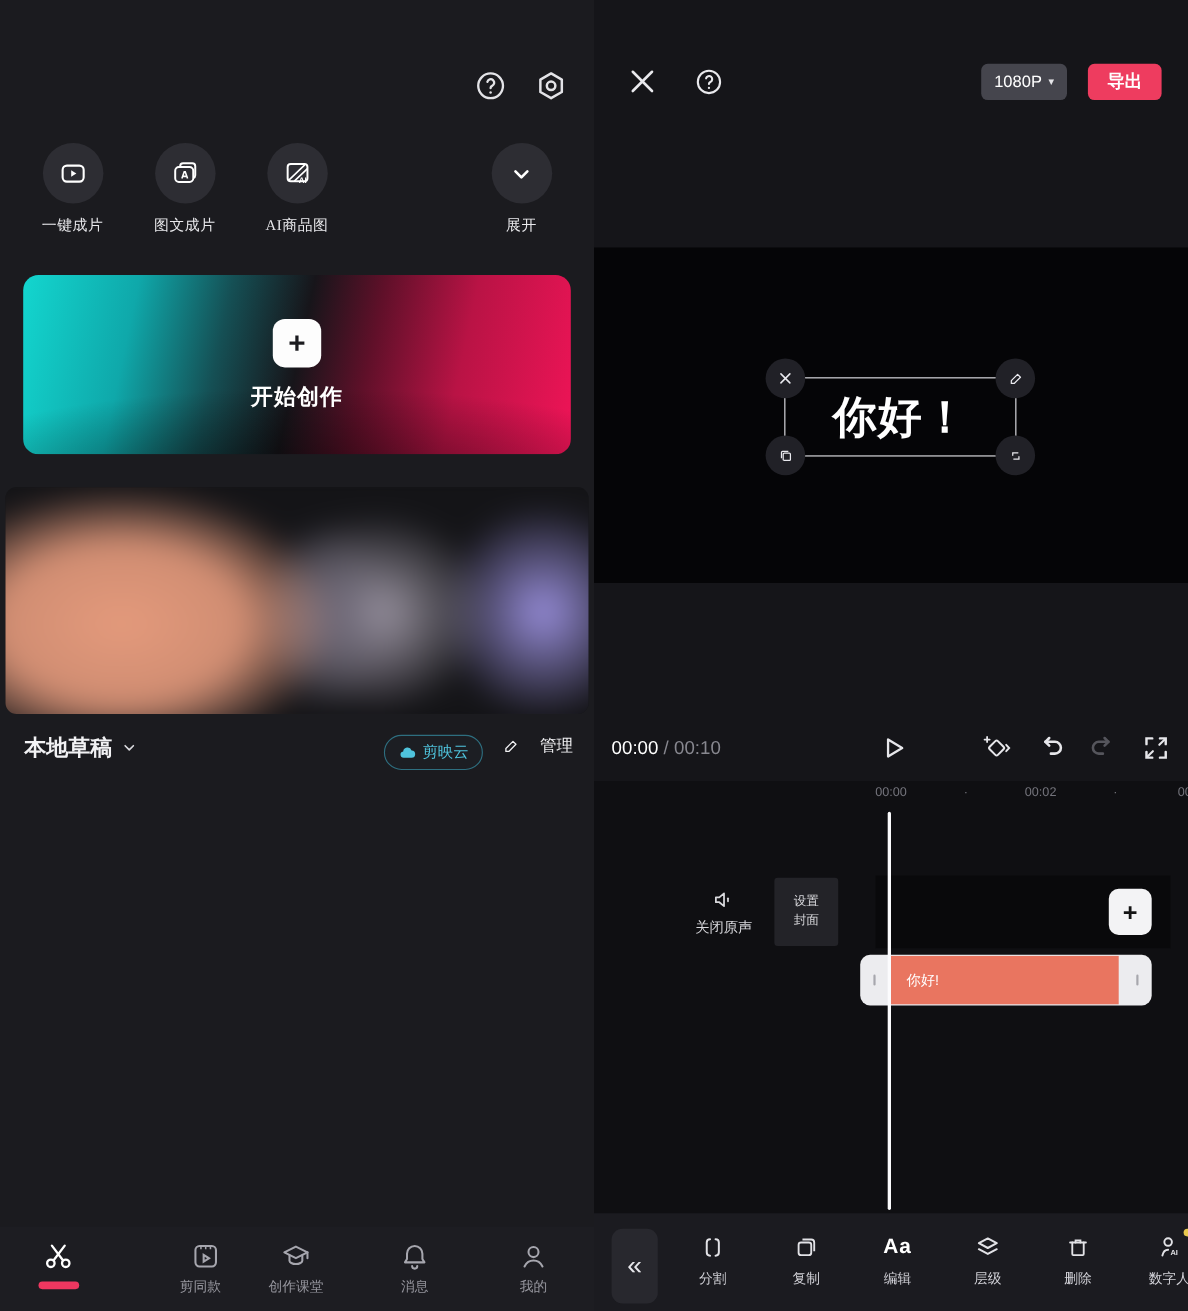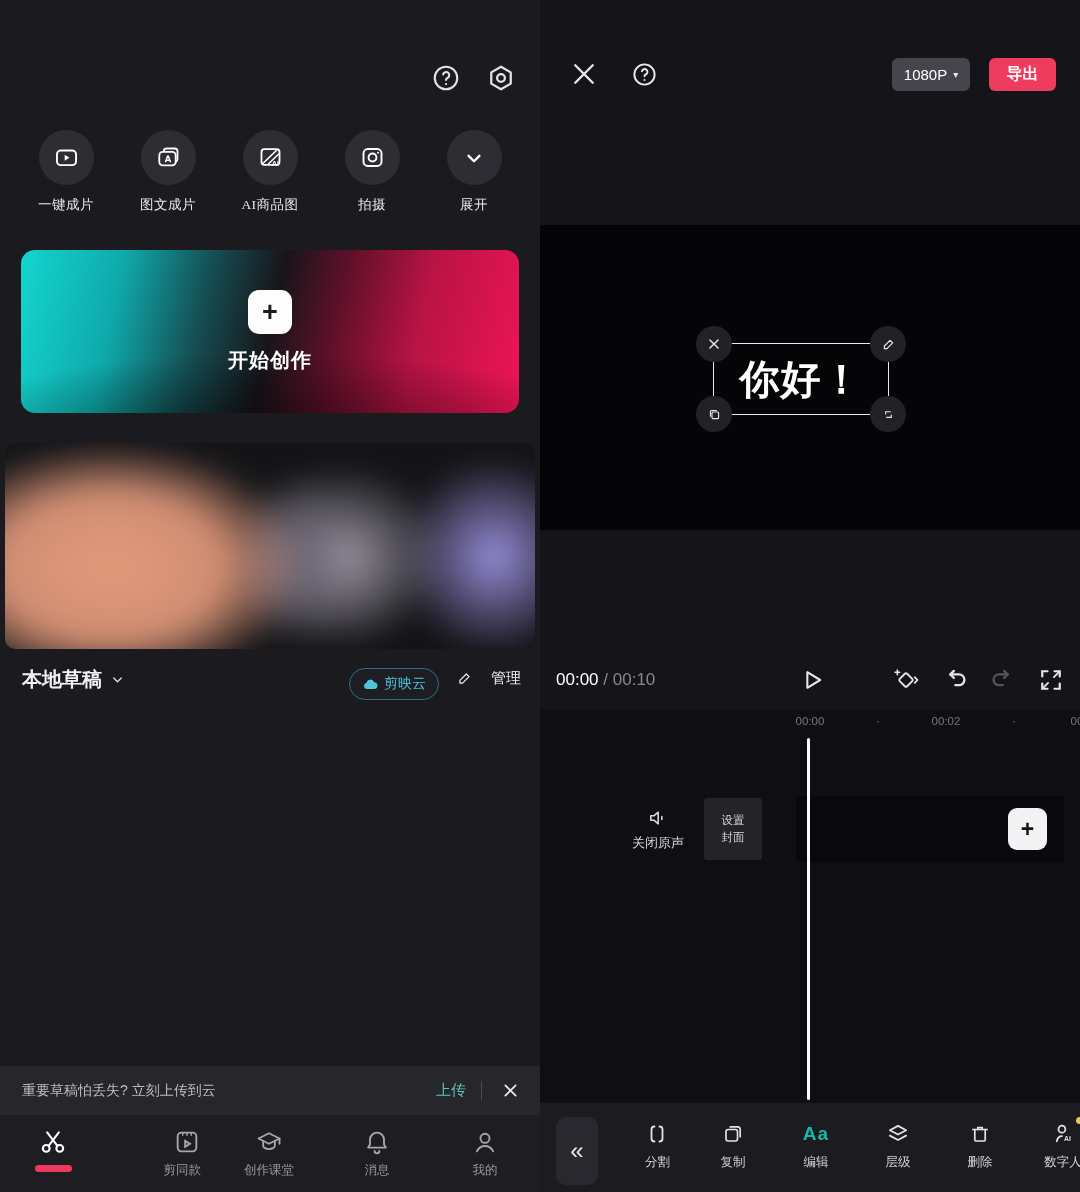--- a/index.html
+++ b/index.html
@@ -51,21 +51,21 @@
   .nav-indicator{margin-top:9px;width:37px;height:7px;border-radius:4px;background:#ef3760;}
 
   
   .ed-topbar-icon{color:#e9e9ed;cursor:pointer;}
   .res-btn{left:352px;top:58px;width:78px;height:33px;border-radius:6px;background:#45454d;
     display:flex;align-items:center;justify-content:center;gap:6px;font-size:15px;color:#fff;cursor:pointer;}
   .res-caret{font-size:10px;color:#e6e6ea;}
   .export-btn{left:449px;top:58px;width:67px;height:33px;border-radius:6px;background:#ee3c5f;
     display:flex;align-items:center;justify-content:center;font-size:16px;font-weight:700;color:#fff;cursor:pointer;}
   .preview{left:0;top:225px;width:540px;height:305px;background:#050507;}
-  .sel-box{left:173px;top:118px;width:174px;height:70px;border:1.5px solid #e9e9ee;}
+  .sel-box{left:173px;top:118px;width:174px;height:70px;border:1.5px solid #e9e9ee;padding-left:35px;}
   .sel-text{position:absolute;inset:0;display:flex;align-items:center;justify-content:center;
     font-size:40px;font-weight:700;color:#fff;letter-spacing:1px;white-space:nowrap;}
   .handle{position:absolute;width:36px;height:36px;border-radius:50%;background:#212127;
     display:flex;align-items:center;justify-content:center;color:#e9e9ee;cursor:pointer;}
   .control-bar{left:0;top:650px;width:540px;height:60px;}
   .time-display{left:16px;top:20px;font-size:17px;color:#fff;}
   .time-dim{color:#87878f;}
   .cb-icon{position:absolute;top:16px;width:28px;height:28px;color:#e6e6ea;cursor:pointer;}
   .cb-icon.dim{color:#55555c;}
   .timeline{left:0;top:710px;width:540px;height:393px;background:#0f0f12;}
@@ -81,21 +81,21 @@
   .clip-fill{position:absolute;left:28px;top:1px;width:207px;height:44px;background:#e97560;
     display:flex;align-items:center;color:#fff;font-size:13px;padding-left:14px;box-sizing:border-box;}
   .trim-mark{position:absolute;top:18px;width:2px;height:10px;border-radius:1px;background:#a7a7ad;}
   .playhead{position:absolute;left:267px;top:28px;width:3px;height:362px;background:#fbfbfd;border-radius:2px;z-index:10;}
   .ed-toolbar{left:0;top:1103px;width:540px;height:89px;background:#1b1b20;}
   .collapse-btn{position:absolute;left:16px;top:14px;width:42px;height:68px;border-radius:10px;background:#28282e;
     display:flex;align-items:center;justify-content:center;font-size:24px;color:#e8e8ec;cursor:pointer;}
   .tool-item{position:absolute;top:0;width:64px;display:flex;flex-direction:column;align-items:center;cursor:pointer;}
   .tool-icon{position:relative;margin-top:17px;width:27px;height:27px;color:#e2e2e6;display:flex;align-items:center;justify-content:center;}
   .tool-label{margin-top:7px;font-size:12.5px;color:#d2d2d8;white-space:nowrap;}
-  .aa-glyph{font-size:19px;font-weight:600;color:#14b8a6;letter-spacing:1px;text-align:center;}
+  .aa-glyph{font-size:19px;font-weight:600;color:#ffffff;letter-spacing:1px;text-align:center;}
   .ai-dot{position:absolute;top:-3px;right:-6px;width:7px;height:7px;border-radius:50%;background:#e9c94e;}
 </style>
 </head>
 <body>
 
 <div>
 
   <section class="panel panel-home">
 
     <div class="abs home-header-icon" style="left:431px;top:63px;">
@@ -134,30 +134,20 @@
     <div class="qa-item" style="left:219px;">
       <div class="qa-circle">
         <svg width="27" height="27" viewBox="0 0 24 24" fill="none" stroke="currentColor" stroke-width="1.6">
           <rect x="4" y="4.5" width="16" height="14" rx="2.5"></rect>
           <path d="M5.2 17.3 17.8 5.2M9.4 18.4 20 8.2" stroke-width="1.3"></path>
           <text x="13" y="19.6" font-size="6.5" font-weight="bold" fill="currentColor" stroke="none">AI</text>
         </svg>
       </div>
       <div class="qa-label">AI商品图</div>
     </div>
-    <div class="qa-item" style="left:321px;">
-      <div class="qa-circle">
-        <svg width="27" height="27" viewBox="0 0 24 24" fill="none" stroke="currentColor" stroke-width="1.7">
-          <rect x="4" y="4.5" width="16" height="15" rx="3.8"></rect>
-          <circle cx="12" cy="12" r="3.5"></circle>
-          <circle cx="16.9" cy="7.7" r="0.9" fill="currentColor" stroke="none"></circle>
-        </svg>
-      </div>
-      <div class="qa-label">拍摄</div>
-    </div>
     <div class="qa-item" style="left:423px;">
       <div class="qa-circle">
         <svg width="26" height="26" viewBox="0 0 24 24" fill="none" stroke="currentColor" stroke-width="2.2" stroke-linecap="round" stroke-linejoin="round">
           <path d="M7 10l5 5 5-5"></path>
         </svg>
       </div>
       <div class="qa-label">展开</div>
     </div>
 
     <div class="abs create-card">
@@ -185,30 +175,20 @@
         <span>剪映云</span>
       </div>
       <div class="abs manage">
         <svg width="17" height="17" viewBox="0 0 24 24" fill="none" stroke="#f0f0f2" stroke-width="1.7" stroke-linejoin="round">
           <path d="M14.6 5.6l3.8 3.8L9.3 18.5H5.5v-3.8z"></path>
         </svg>
         <span>管理</span>
       </div>
     </div>
 
-    <div class="abs cloud-banner">
-      <span class="banner-text">重要草稿怕丢失? 立刻上传到云</span>
-      <span class="banner-action">上传</span>
-      <span class="banner-divider"></span>
-      <span class="banner-close">
-        <svg viewBox="0 0 24 24" fill="none" stroke="currentColor" stroke-width="2.2" stroke-linecap="round">
-          <path d="M5.5 5.5l13 13M18.5 5.5l-13 13"></path>
-        </svg>
-      </span>
-    </div>
 
     <nav class="abs bottom-nav">
       <div class="nav-item" style="left:13px;">
         <div class="nav-icon active">
           <svg viewBox="0 0 24 24" fill="none" stroke="currentColor" stroke-width="1.8" stroke-linecap="round">
             <circle cx="6.2" cy="17.5" r="2.9"></circle>
             <circle cx="17.8" cy="17.5" r="2.9"></circle>
             <path d="M8.4 15.2 17 3.8M15.6 15.2 7 3.8"></path>
           </svg>
         </div>
@@ -361,30 +341,37 @@
         <span>设置</span>
         <span>封面</span>
       </div>
 
       <div class="video-track"></div>
 
       <div class="add-clip-btn">
         <span>+</span>
       </div>
 
+      <div class="text-track">
+        <span class="trim-mark" style="left:12px;"></span>
+        <div class="clip-fill">
+          <span>你好!</span>
+        </div>
+        <span class="trim-mark" style="right:12px;"></span>
+      </div>
 
       <div class="playhead"></div>
     </div>
 
     <div class="abs ed-toolbar">
       <div class="collapse-btn">
         <span>«</span>
       </div>
 
-      <div class="tool-item" style="left:66px;align-items:flex-end;">
+      <div class="tool-item" style="left:76px;">
         <div class="tool-icon">
           <svg width="24" height="24" viewBox="0 0 24 24" fill="none" stroke="currentColor" stroke-width="1.8" stroke-linecap="round">
             <path d="M9.5 4.5c-2.3 0-3 .9-3 3v9c0 2.1.7 3 3 3"></path>
             <path d="M14.5 4.5c2.3 0 3 .9 3 3v9c0 2.1-.7 3-3 3"></path>
           </svg>
         </div>
         <div class="tool-label">分割</div>
       </div>
 
       <div class="tool-item" style="left:161px;">

